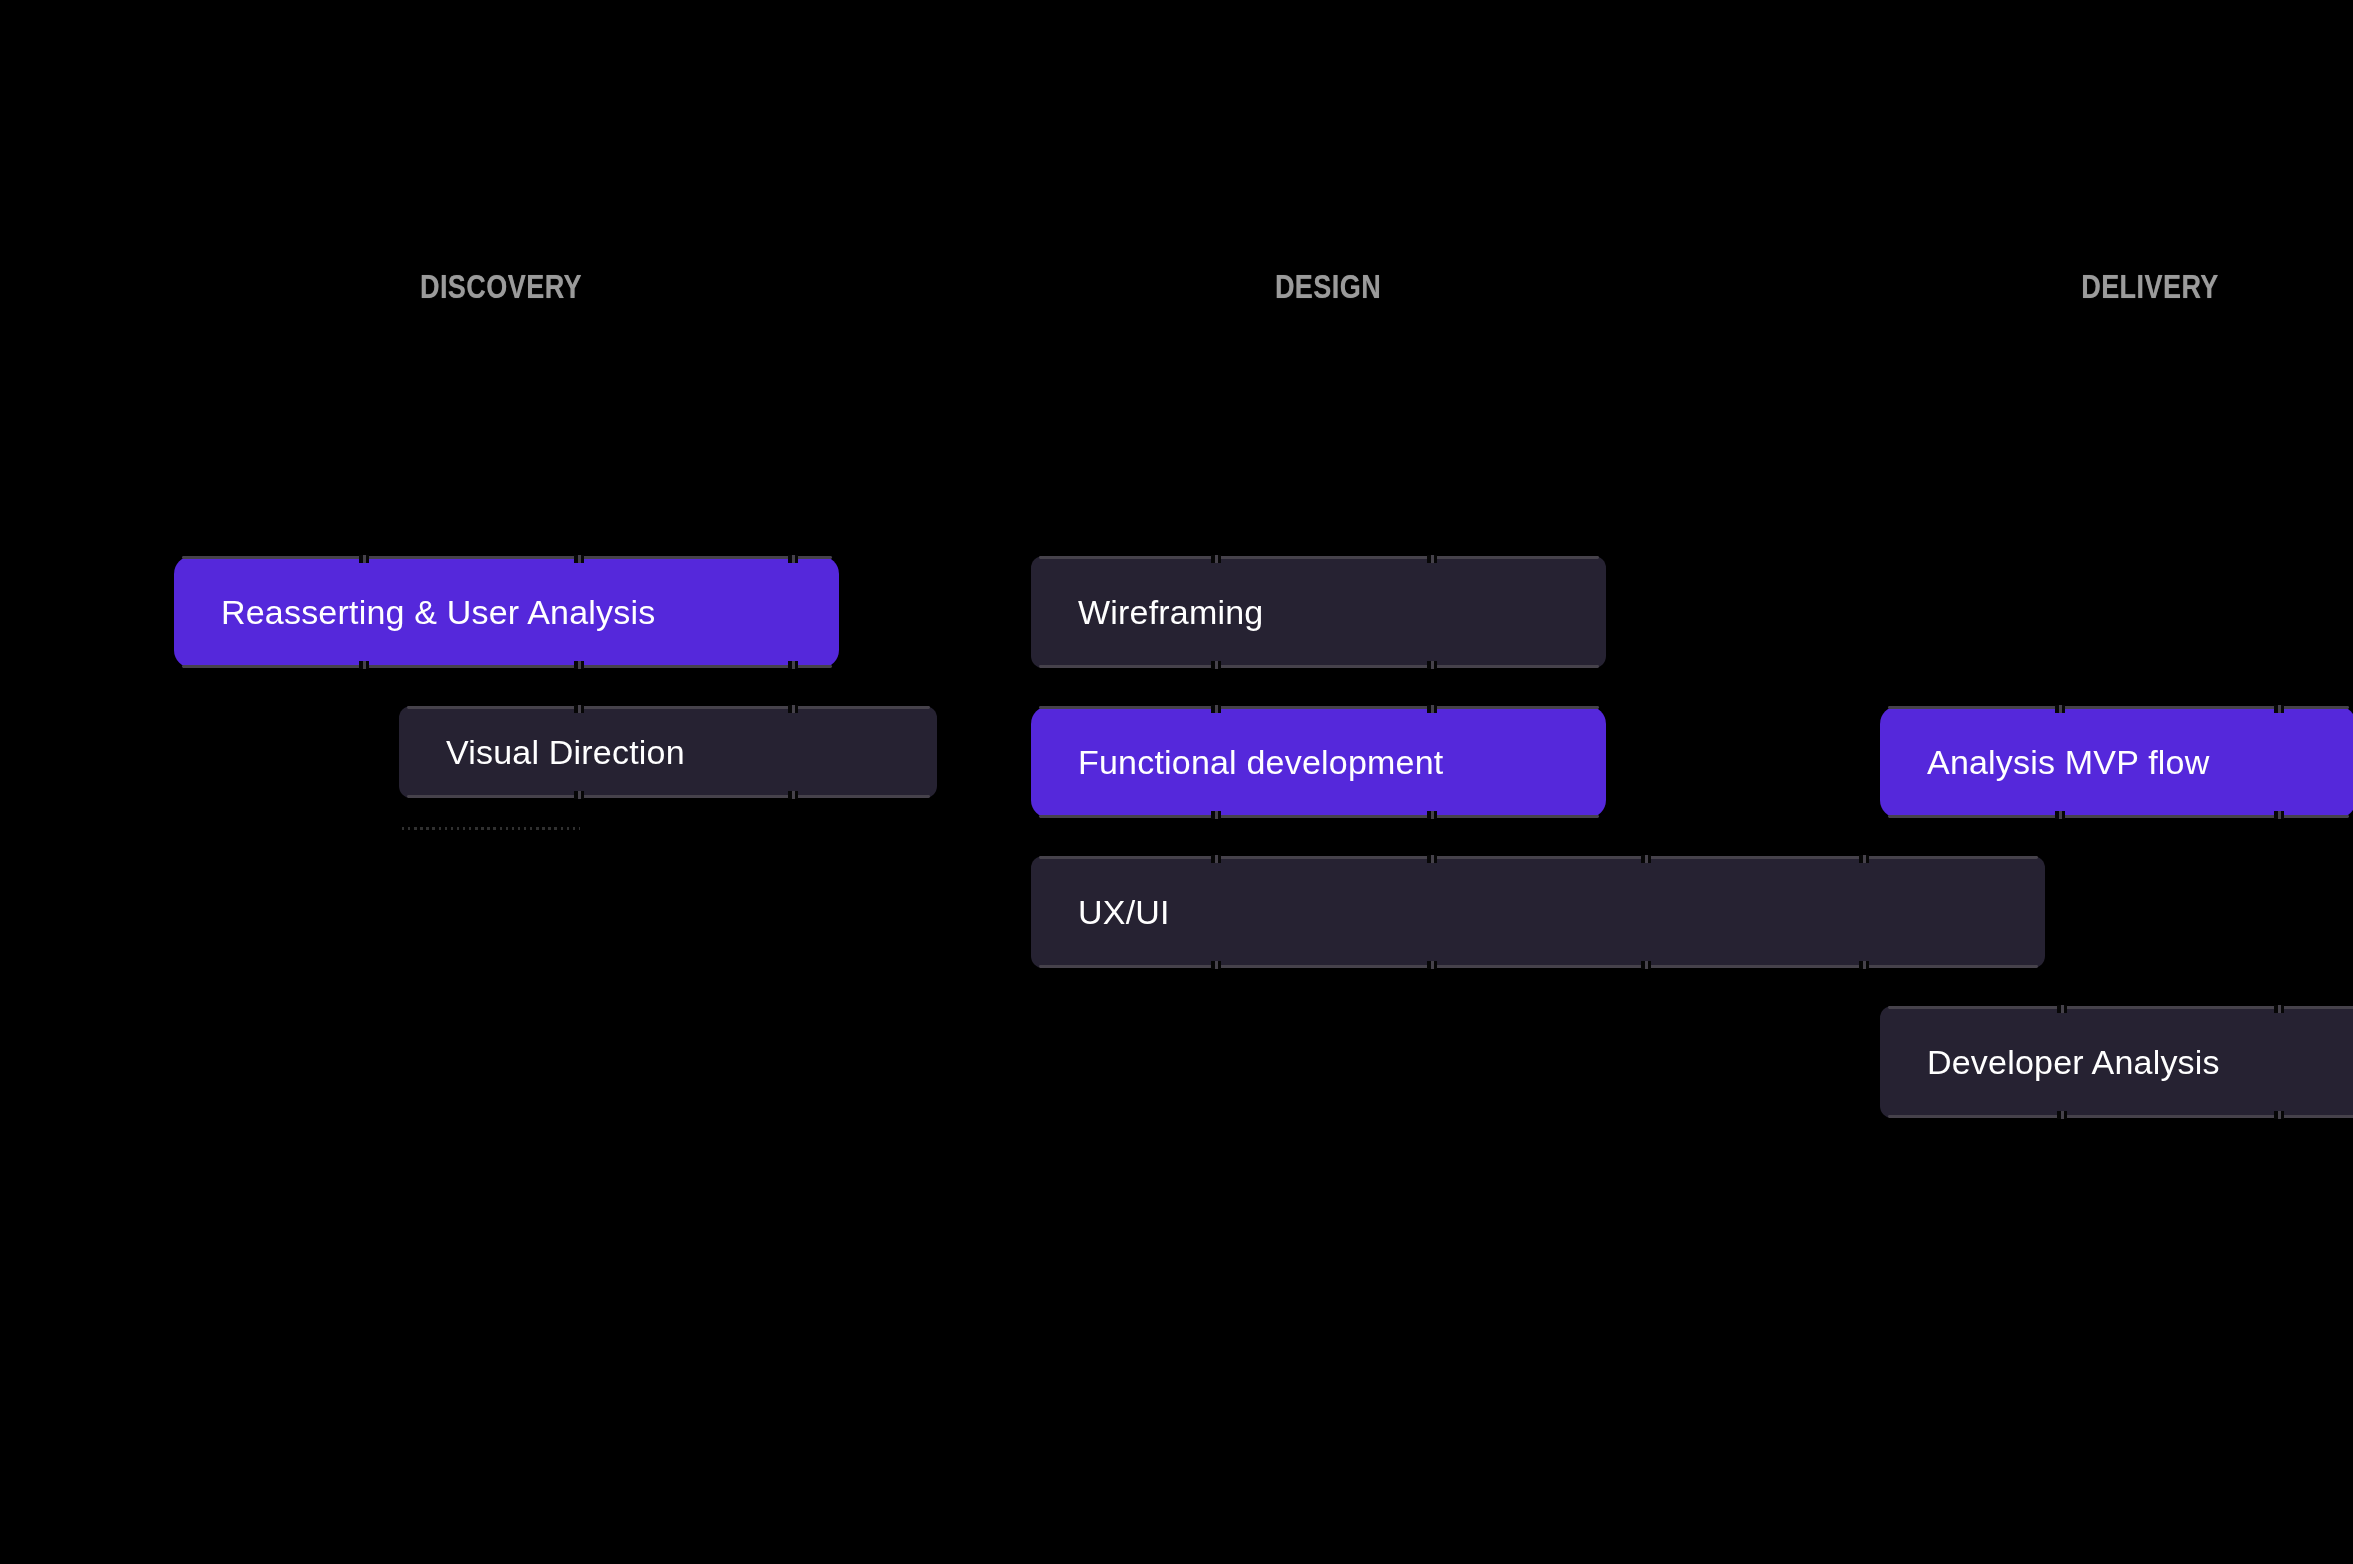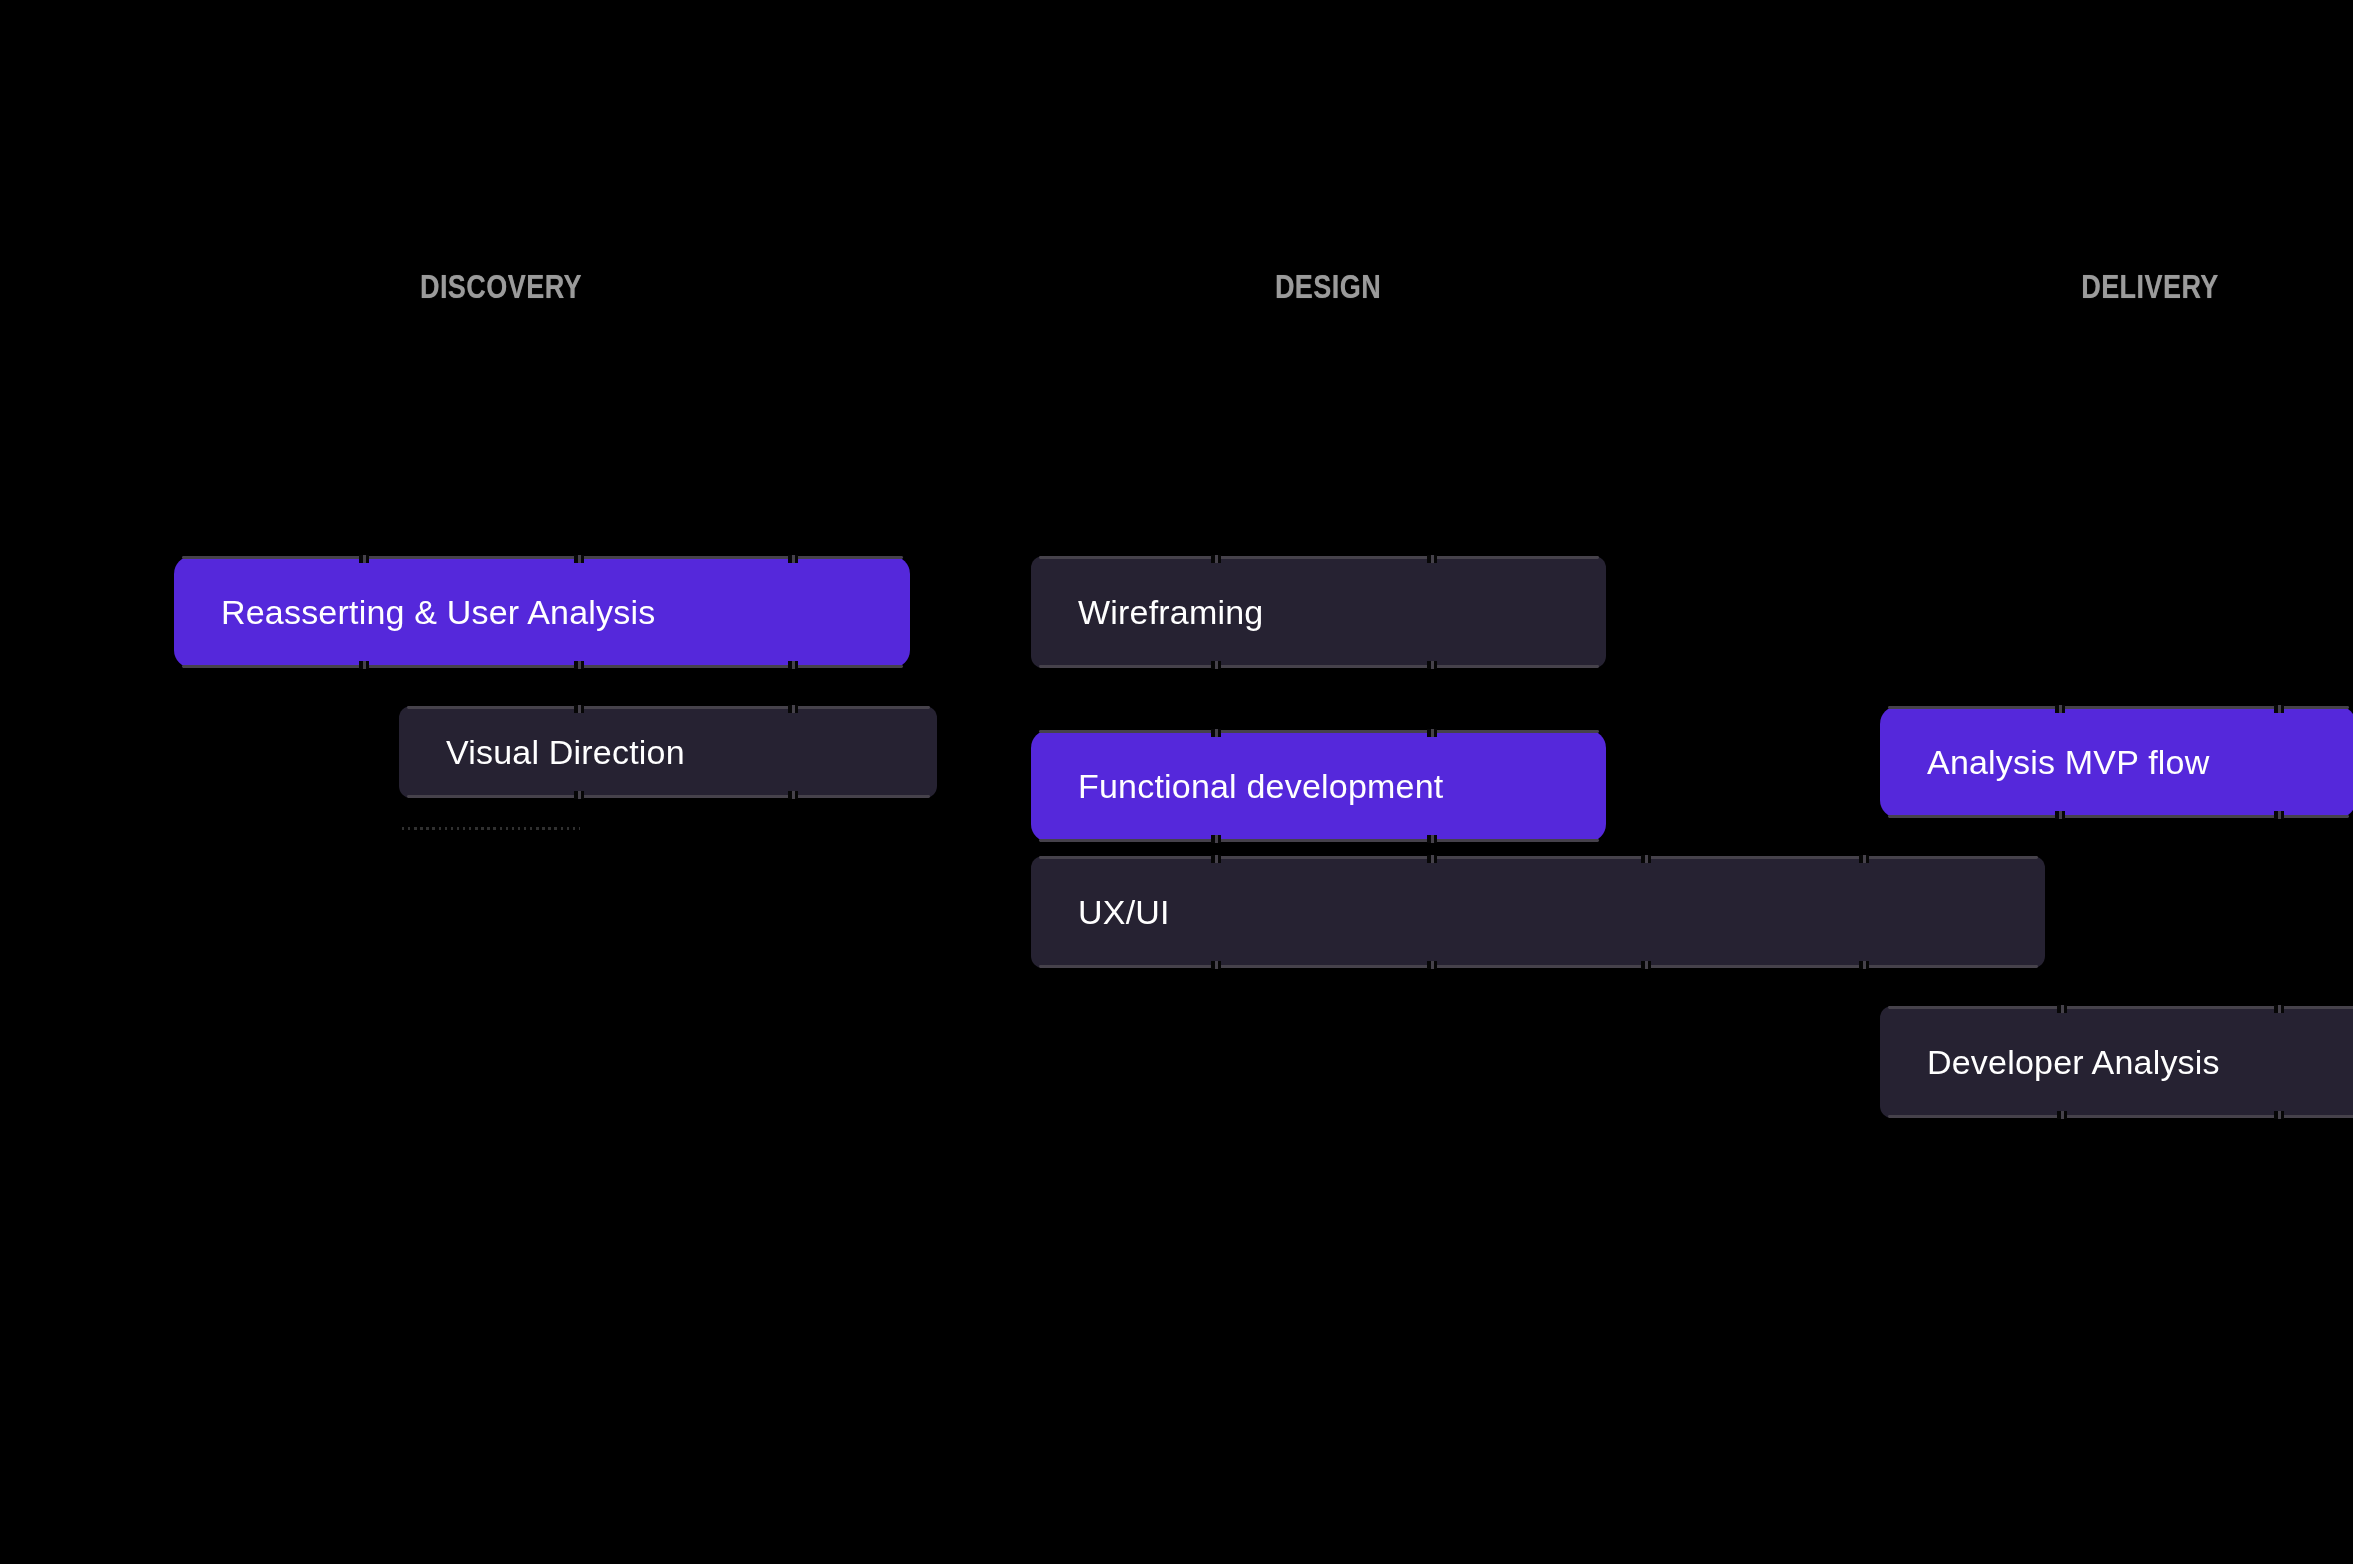--- a/index.html
+++ b/index.html
@@ -61,21 +61,21 @@
 </style>
 </head>
 <body>
 
 <div id="canvas">
 
   <div class="dotted-line" style="left: 402px; top: 827px; width: 178px;"></div>
 <div class="phase-header" style="left: 501px;">DISCOVERY</div>
     <div class="phase-header" style="left: 1328px;">DESIGN</div>
     <div class="phase-header" style="left: 2150px;">DELIVERY</div>
-    <div class="bar accent" style="left: 174px; top: 556px; width: 736px; height: 112px;">
+    <div class="bar accent" style="left: 174px; top: 556px; width: 665px; height: 112px;">
       <div class="edge top"></div>
       <div class="edge bottom"></div>
       <span class="label">Reasserting &amp; User Analysis</span>
     <div class="tick t" style="left: 185px;"></div>
       <div class="tick b" style="left: 185px;"></div>
       <div class="tick t" style="left: 400px;"></div>
       <div class="tick b" style="left: 400px;"></div>
       <div class="tick t" style="left: 614px;"></div>
       <div class="tick b" style="left: 614px;"></div>
     </div>
@@ -90,21 +90,21 @@
     </div>
     <div class="bar track" style="left: 1031px; top: 556px; width: 575px; height: 112px;">
       <div class="edge top"></div>
       <div class="edge bottom"></div>
       <span class="label">Wireframing</span>
     <div class="tick t" style="left: 180px;"></div>
       <div class="tick b" style="left: 180px;"></div>
       <div class="tick t" style="left: 396px;"></div>
       <div class="tick b" style="left: 396px;"></div>
     </div>
-    <div class="bar accent" style="left: 1031px; top: 706px; width: 575px; height: 112px; margin-top: 24px;">
+    <div class="bar accent" style="left: 1031px; top: 706px; width: 575px; height: 112px;">
       <div class="edge top"></div>
       <div class="edge bottom"></div>
       <span class="label">Functional development</span>
     <div class="tick t" style="left: 180px;"></div>
       <div class="tick b" style="left: 180px;"></div>
       <div class="tick t" style="left: 396px;"></div>
       <div class="tick b" style="left: 396px;"></div>
     </div>
     <div class="bar track" style="left: 1031px; top: 856px; width: 1014px; height: 112px;">
       <div class="edge top"></div>

